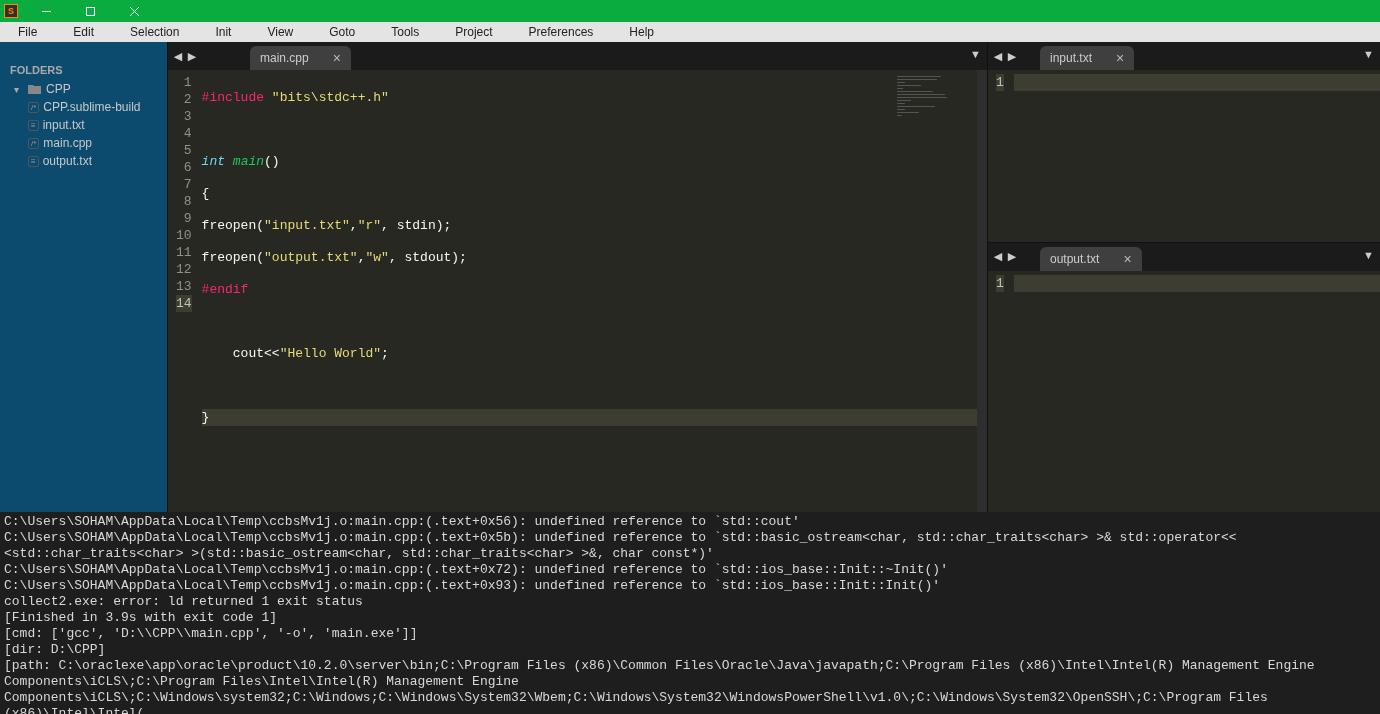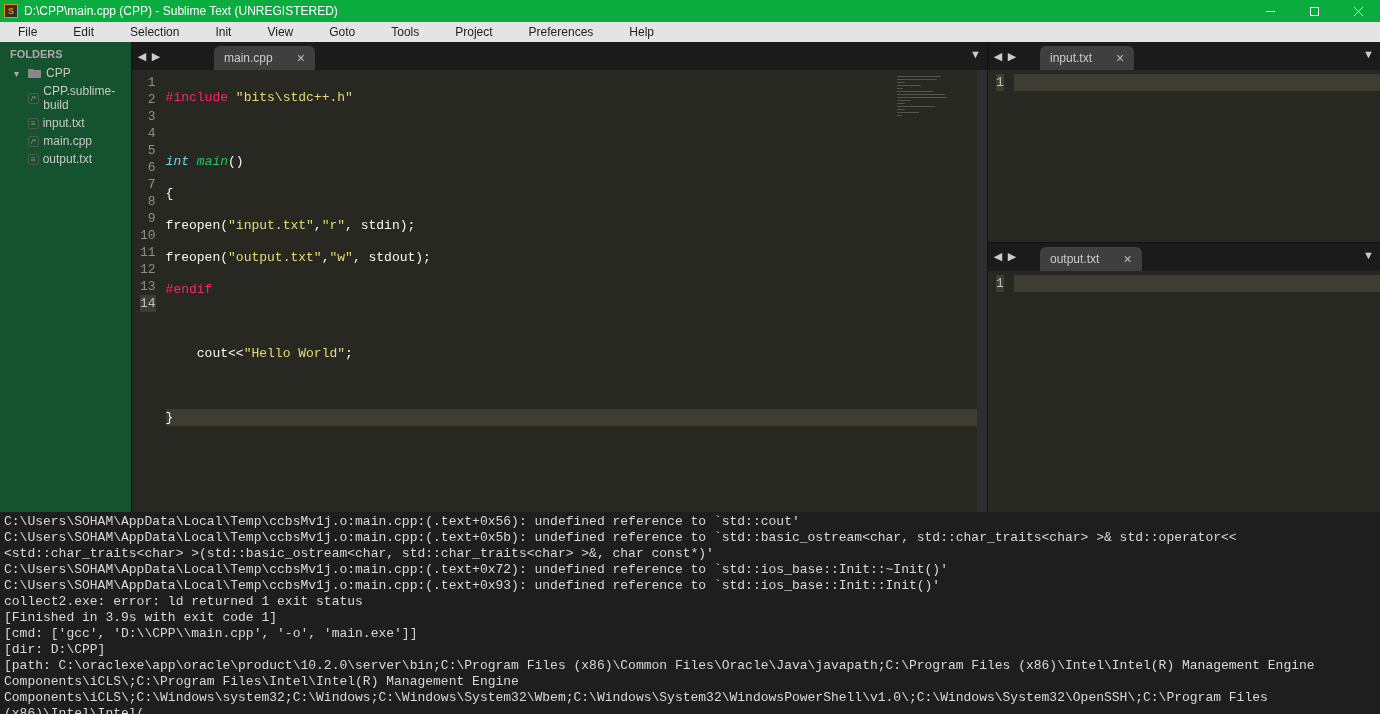--- a/index.html
+++ b/index.html
@@ -46,24 +46,24 @@
   align-items: center;
   color: #222;
   font-size: 12px;
 }
 .menu-bar .menu-item { padding: 2px 18px; }
 .main-row {
   display: flex;
   height: 470px;
 }
 .sidebar {
-  width: 132px;
-  background: #14532d;
+  width: 168px;
+  background: #0c4a6e;
   border-right: 1px solid #111;
-  padding-top: 2px;
+  padding-top: 18px;
 }
 .sidebar-header {
   color: #aaa;
   font-weight: bold;
   font-size: 11px;
   padding: 4px 10px;
 }
 .tree { padding-left: 10px; }
 .tree-row {
   display: flex; align-items: center;
@@ -192,21 +192,20 @@
   overflow: hidden;
   line-height: 16px;
   white-space: pre-wrap;
 }
 </style>
 </head>
 <body>
 
 <div class="title-bar">
   <div class="app-icon">S</div>
-  <div class="title-text">D:\CPP\main.cpp (CPP) - Sublime Text (UNREGISTERED)</div>
   <div class="win-controls">
     <div class="win-btn">
         <svg viewBox="0 0 11 11">
           <line x1="1" y1="5.5" x2="10" y2="5.5"></line>
         </svg>
       </div>
     <div class="win-btn">
         <svg viewBox="0 0 11 11">
           <rect x="1.5" y="1.5" width="8" height="8"></rect>
         </svg>

